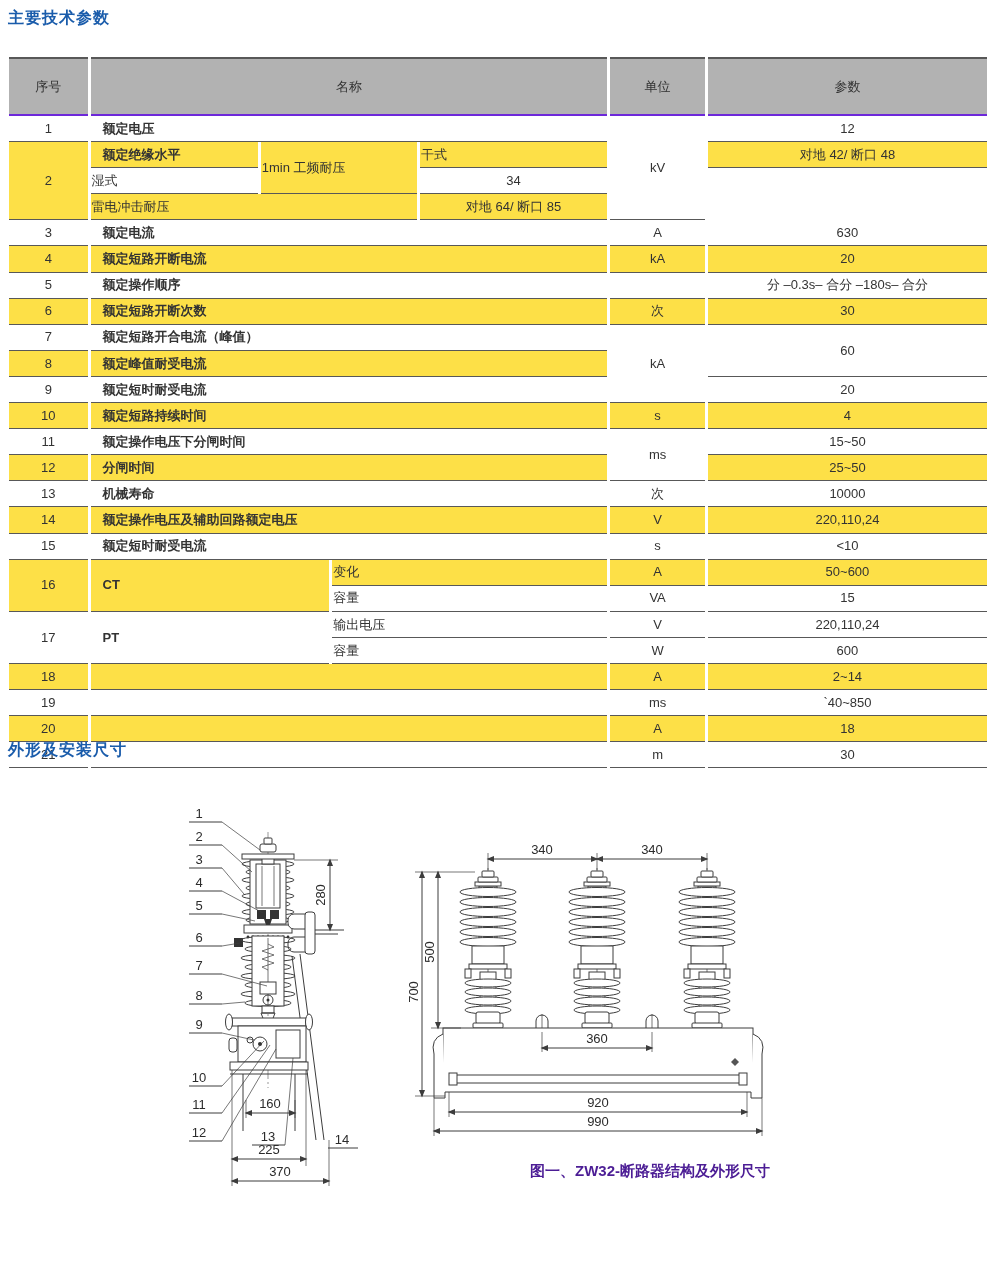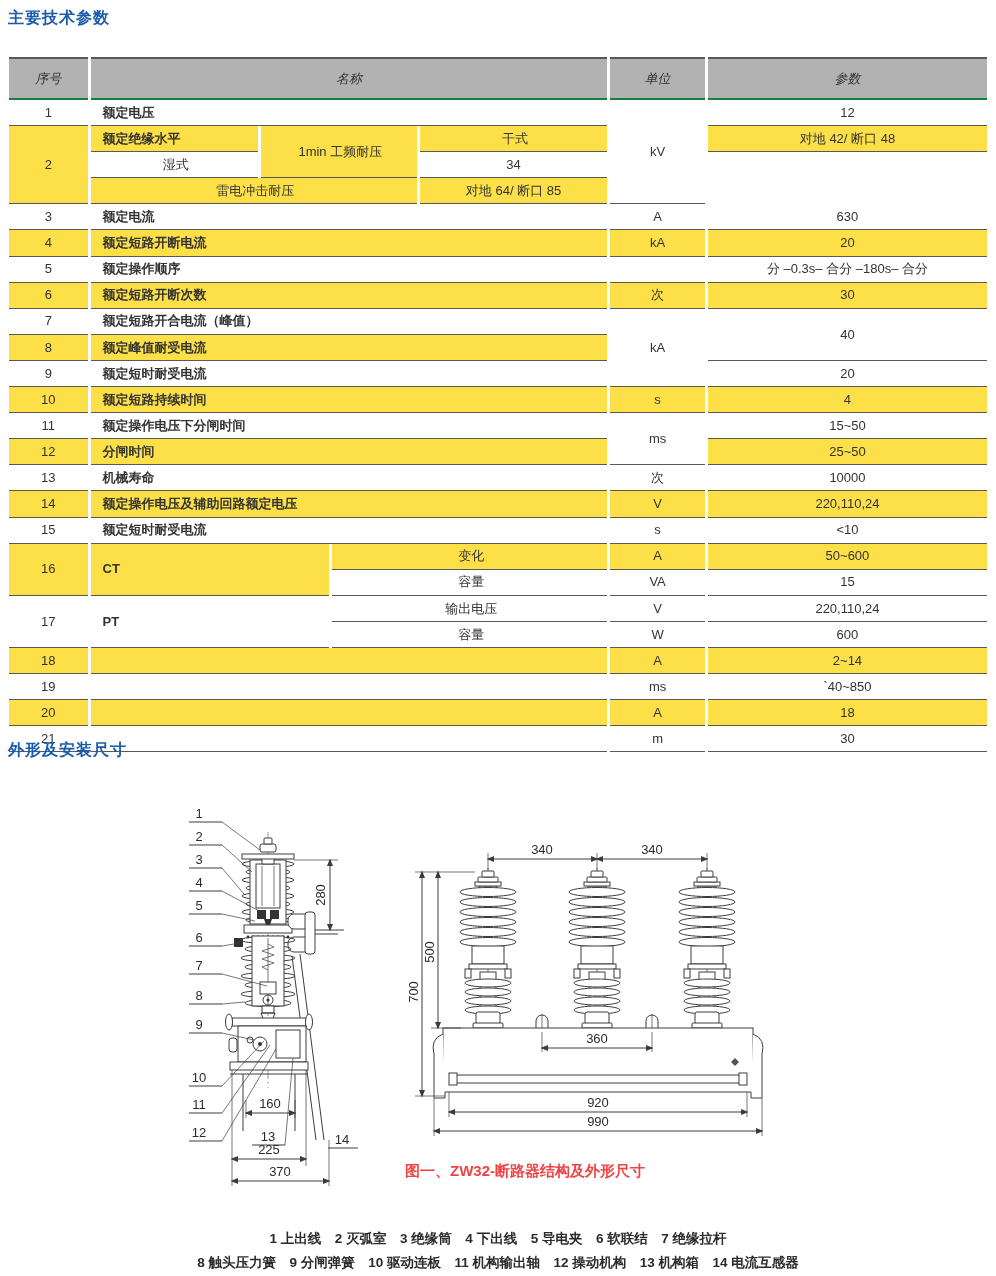--- a/index.html
+++ b/index.html
@@ -3,39 +3,39 @@
 <meta charset="utf-8">
 <style>
   html,body{margin:0;padding:0;background:#fff;}
   #page{position:relative;width:996px;height:1276px;background:#fff;overflow:hidden;
         font-family:"Liberation Sans","DejaVu Sans",sans-serif;color:#333;}
   .sec-title{position:absolute;left:8px;font-size:16px;font-weight:bold;color:#1a5cab;letter-spacing:1px;}
   #title1{top:8px;}
   #title2{top:740px;}
   table.ptable{position:absolute;left:6px;top:57px;width:984px;border-collapse:separate;border-spacing:3px 0;
         font-size:13px;color:#333;table-layout:fixed;}
-  .ptable th{background:#b2b2b2;border-top:2px solid #585858;border-bottom:2px solid #15803d;
-        font-weight:normal;height:23px;text-align:center;padding:8px 4px;line-height:1.05;font-style:italic;}
+  .ptable th{background:#b2b2b2;border-top:2px solid #585858;border-bottom:2px solid #6d28d9;
+        font-weight:normal;height:23px;text-align:center;padding:16px 4px;line-height:1.05;}
   .ptable td{height:25.1px;padding:0 4px;text-align:center;border-bottom:1.6px solid #585858;
         background:#fff;line-height:1.05;overflow:hidden;white-space:nowrap;}
   .ptable td.g{background:#fde047;}
   .ptable td.al{text-align:left;padding-left:12px;font-weight:bold;}
-  .ptable td.al2{text-align:center;padding-left:7px;}
+  .ptable td.al2{text-align:left;padding-left:1px;}
   .diag{position:absolute;}
   #diagL{left:172px;top:788px;width:290px;height:420px;}
   #diagR{left:405px;top:840px;width:365px;height:305px;}
   svg{display:block;}
   svg .ln{stroke:#3c3c3c;stroke-width:1;fill:none;}
   svg .thin{stroke:#3c3c3c;stroke-width:.7;fill:none;}
   svg .wh{stroke:#3c3c3c;stroke-width:1;fill:#ffffff;}
   svg .bk{stroke:none;fill:#333;}
   svg .cl{stroke:#6a6a6a;stroke-width:.7;fill:none;stroke-dasharray:9 3 2 3;}
   svg text{fill:#2b2b2b;font-size:13px;font-family:"Liberation Sans","DejaVu Sans",sans-serif;}
-  #caption{position:absolute;left:405px;top:1162px;width:365px;text-align:left;
-        font-size:15px;font-weight:bold;color:#ef4444;}
+  #caption{position:absolute;left:405px;top:1162px;width:365px;text-align:right;
+        font-size:15px;font-weight:bold;color:#4c1d95;}
   #legend{position:absolute;left:0;top:1227px;width:996px;text-align:center;
         font-size:13.5px;font-weight:600;color:#2b2b2b;line-height:24px;}
 </style>
 </head>
 <body>
 
 <div id="page">
 
   <div id="title1" class="sec-title">主要技术参数</div>
 
@@ -98,21 +98,21 @@
         <tr>
           <td class="g">6</td>
           <td colspan="4" class="g al">额定短路开断次数</td>
           <td class="g">次</td>
           <td class="g">30</td>
         </tr>
         <tr>
           <td class="">7</td>
           <td colspan="4" class="al">额定短路开合电流（峰值）</td>
           <td rowspan="3" class="">kA</td>
-          <td rowspan="2" class="">40</td>
+          <td rowspan="2" class="">60</td>
         </tr>
         <tr>
           <td class="g">8</td>
           <td colspan="4" class="g al">额定峰值耐受电流</td>
         </tr>
         <tr>
           <td class="">9</td>
           <td colspan="4" class="al">额定短时耐受电流</td>
           <td class="">20</td>
         </tr>
@@ -450,18 +450,14 @@
       <line class="thin" x1="29" y1="258" x2="29" y2="296"></line>
       <line class="thin" x1="357" y1="258" x2="357" y2="296"></line>
       <line class="ln" x1="29" y1="291" x2="357" y2="291" marker-start="url(#ar2)" marker-end="url(#ar2)"></line>
       <text x="193" y="286" text-anchor="middle">990</text>
     </g>
   </svg>
   </div>
 
   <div id="caption">图一、ZW32-断路器结构及外形尺寸</div>
 
-  <div id="legend">
-    <div>1 上出线　2 灭弧室　3 绝缘筒　4 下出线　5 导电夹　6 软联结　7 绝缘拉杆</div>
-    <div>8 触头压力簧　9 分闸弹簧　10 驱动连板　11 机构输出轴　12 操动机构　13 机构箱　14 电流互感器</div>
-  </div>
 
 </div>
 
 </body></html>

